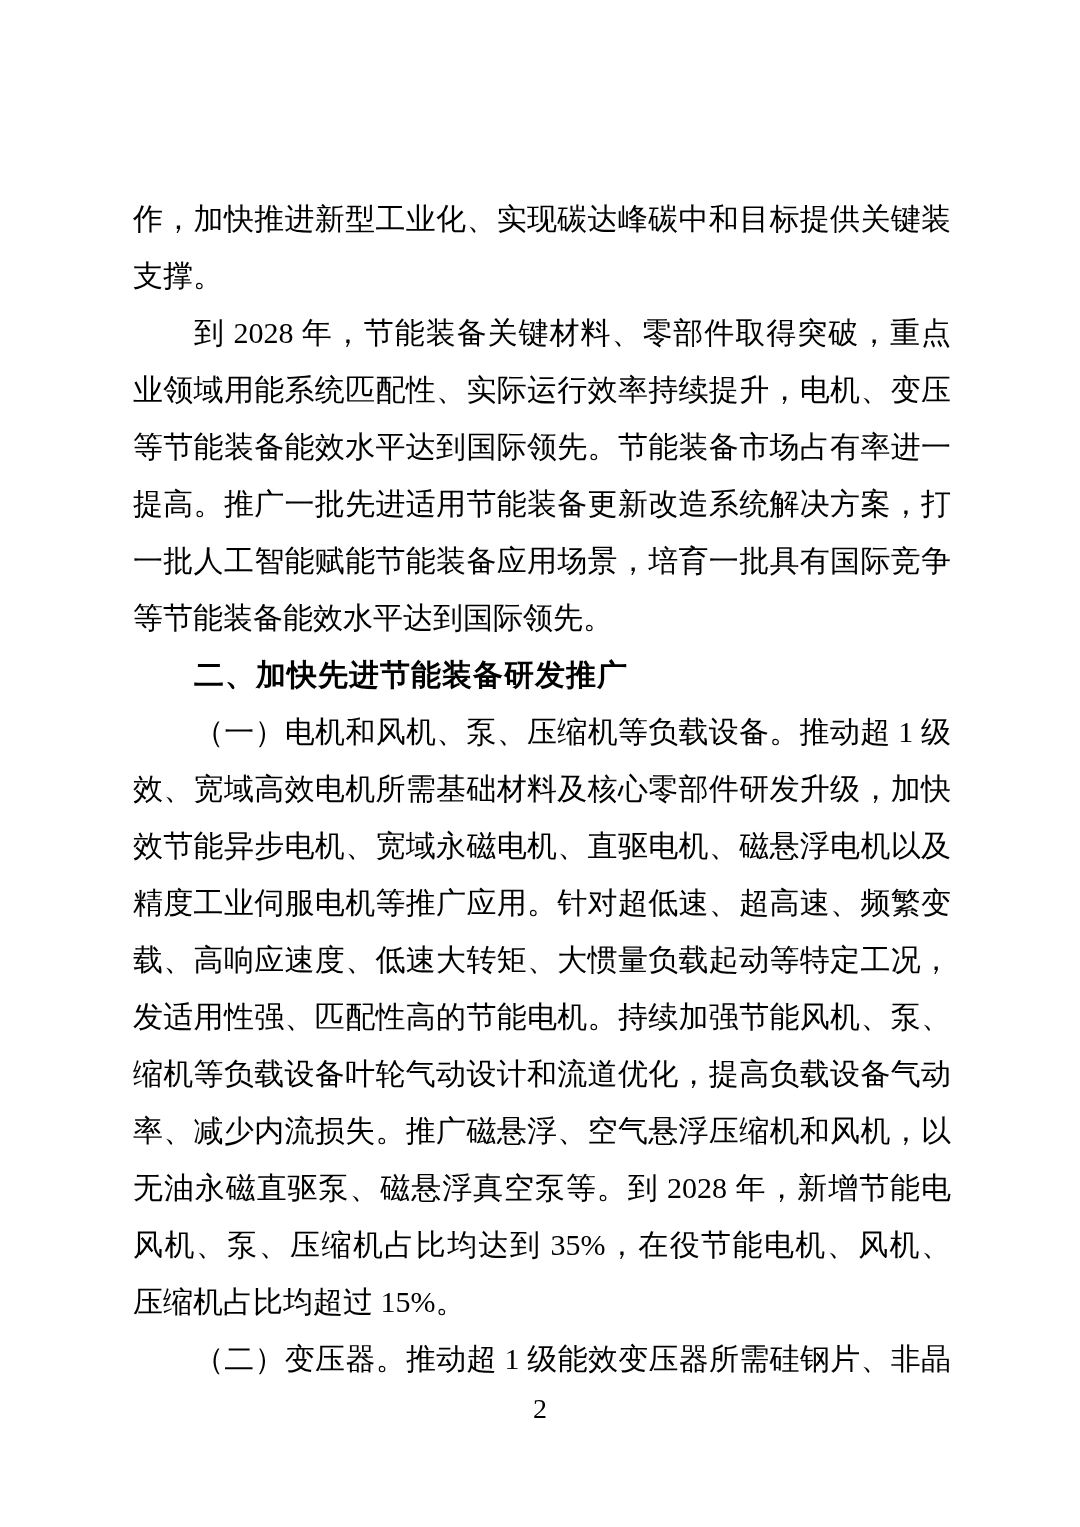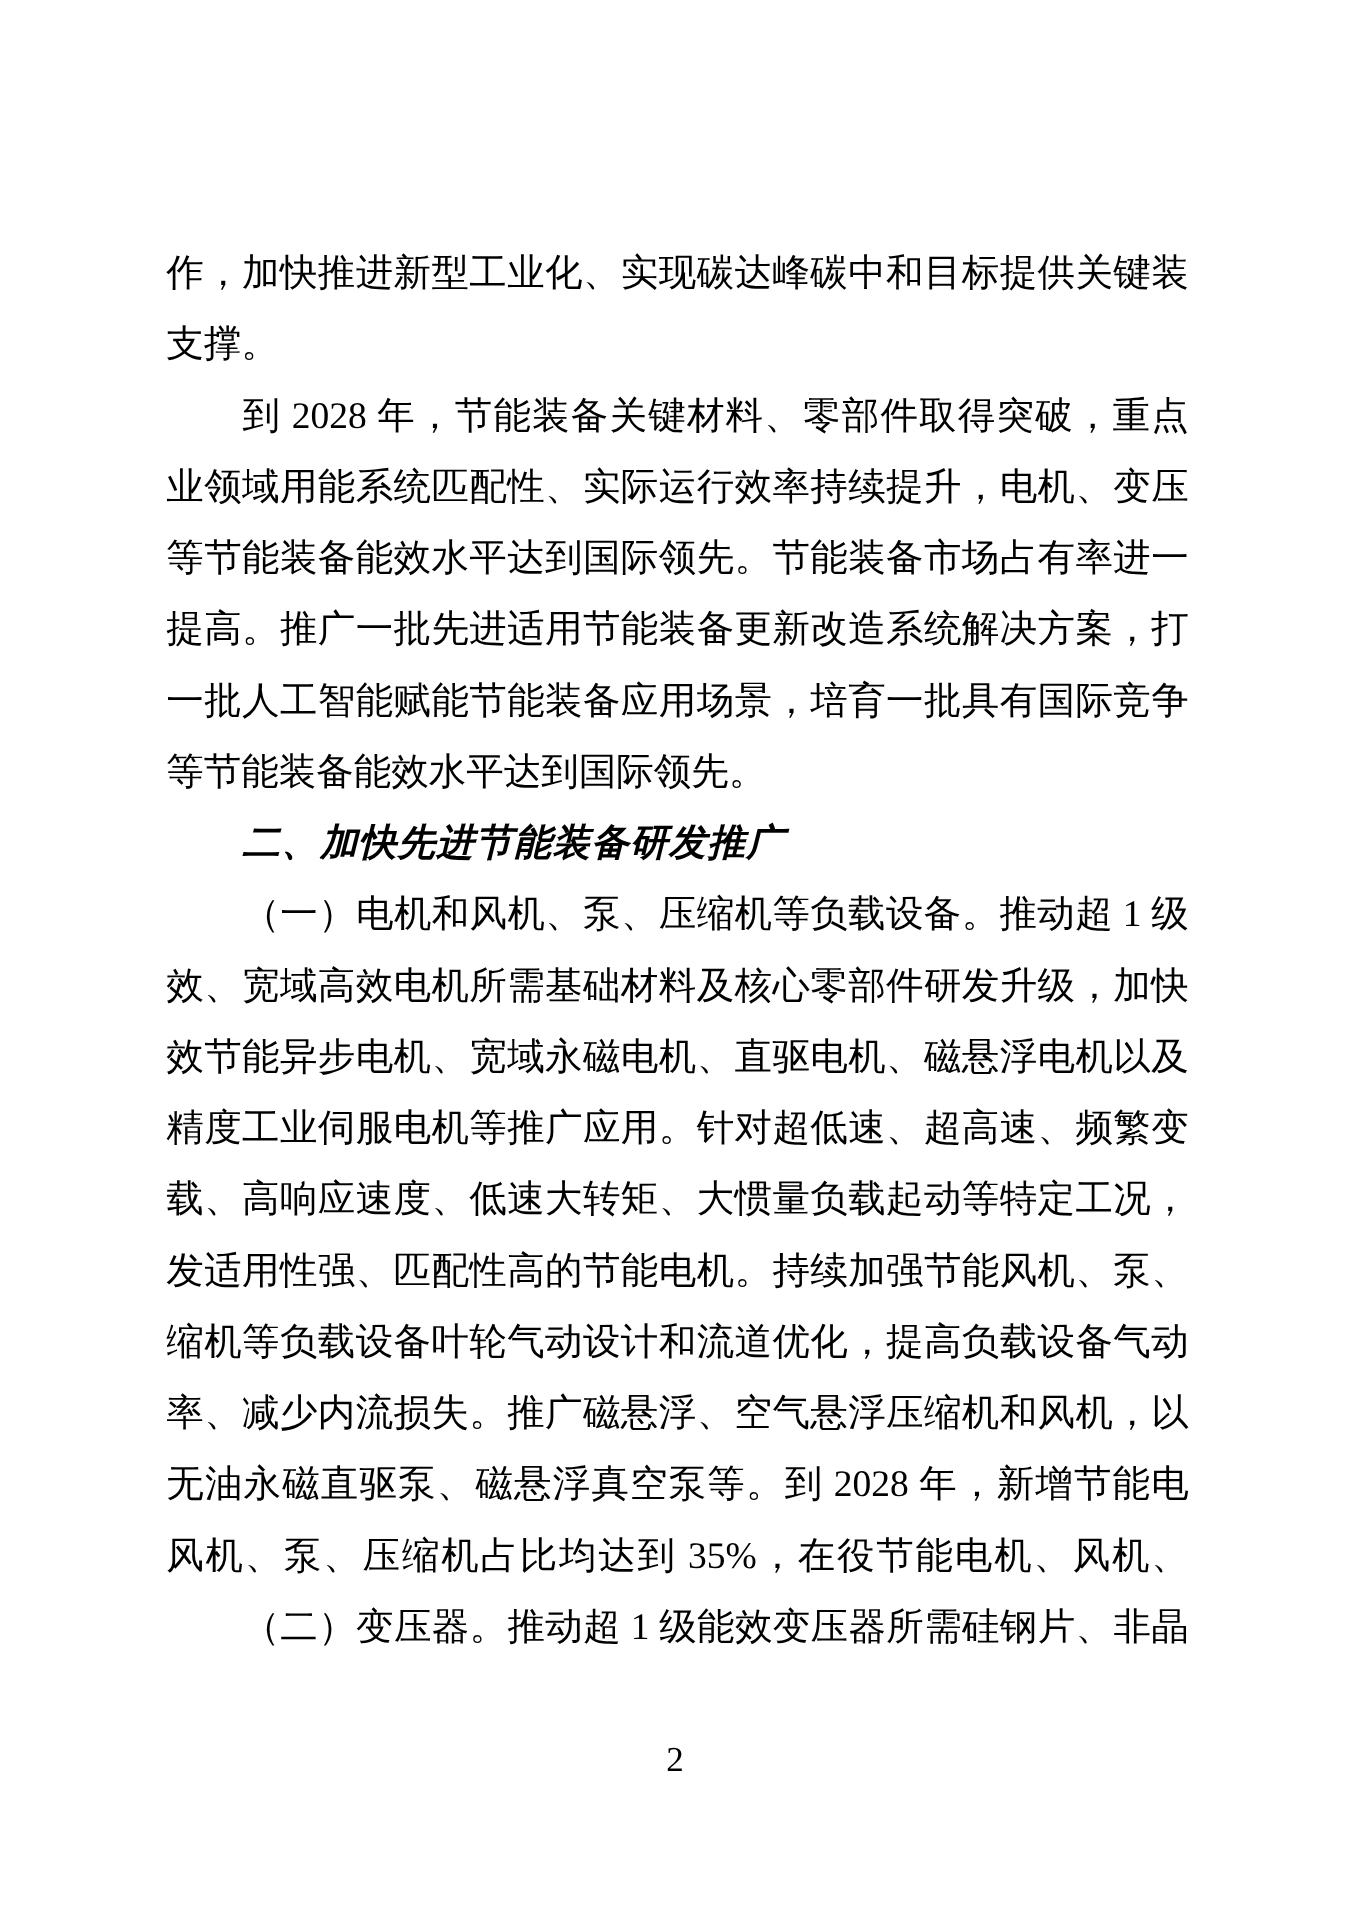--- a/index.html
+++ b/index.html
@@ -40,21 +40,20 @@
   }
   .line.indent {
     text-indent: 61px;
   }
   .block.heading .line {
     font-family: "Liberation Sans", "DejaVu Sans", sans-serif;
     font-weight: 700;
     letter-spacing: 1px;
     text-align: left;
     text-align-last: left;
-    font-style: italic;
   }
   .page-number {
     position: absolute;
     top: 1392px;
     left: 0;
     width: 100%;
     text-align: center;
     font-family: "Liberation Serif", "DejaVu Serif", serif;
     font-size: 28px;
     line-height: 34px;
@@ -85,19 +84,20 @@
         <div class="line fill indent">（一）电机和风机、泵、压缩机等负载设备。推动超 1 级能</div>
         <div class="line fill">效、宽域高效电机所需基础材料及核心零部件研发升级，加快高</div>
         <div class="line fill">效节能异步电机、宽域永磁电机、直驱电机、磁悬浮电机以及高</div>
         <div class="line fill">精度工业伺服电机等推广应用。针对超低速、超高速、频繁变负</div>
         <div class="line fill">载、高响应速度、低速大转矩、大惯量负载起动等特定工况，开</div>
         <div class="line fill">发适用性强、匹配性高的节能电机。持续加强节能风机、泵、压</div>
         <div class="line fill">缩机等负载设备叶轮气动设计和流道优化，提高负载设备气动效</div>
         <div class="line fill">率、减少内流损失。推广磁悬浮、空气悬浮压缩机和风机，以及</div>
         <div class="line fill">无油永磁直驱泵、磁悬浮真空泵等。到 2028 年，新增节能电机、</div>
         <div class="line fill">风机、泵、压缩机占比均达到 35%，在役节能电机、风机、泵、</div>
+        <div class="line end">压缩机占比均超过 15%。</div>
       </div>
       <div class="block paragraph">
         <div class="line fill indent">（二）变压器。推动超 1 级能效变压器所需硅钢片、非晶合</div>
       </div>
     </div>
   <div class="page-number">2</div>
 </div>
 
 </body></html>

